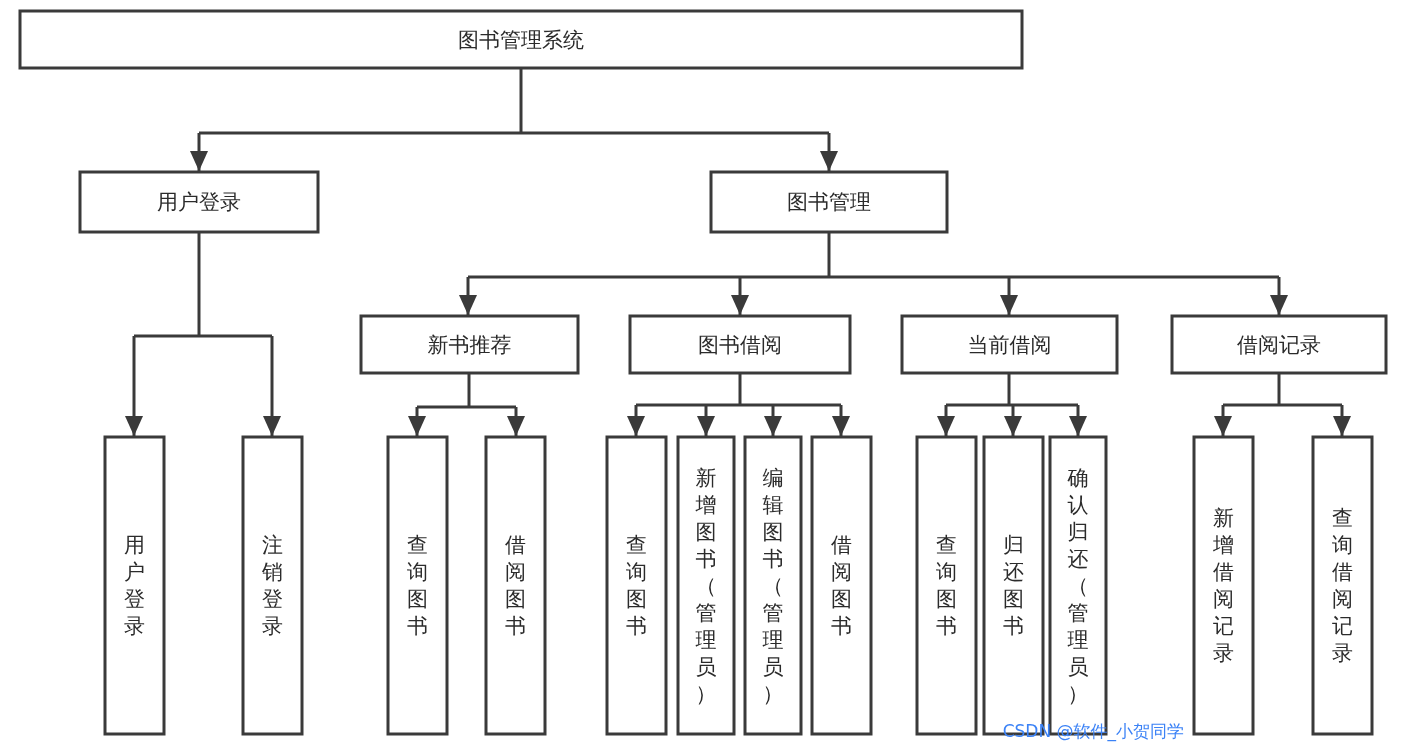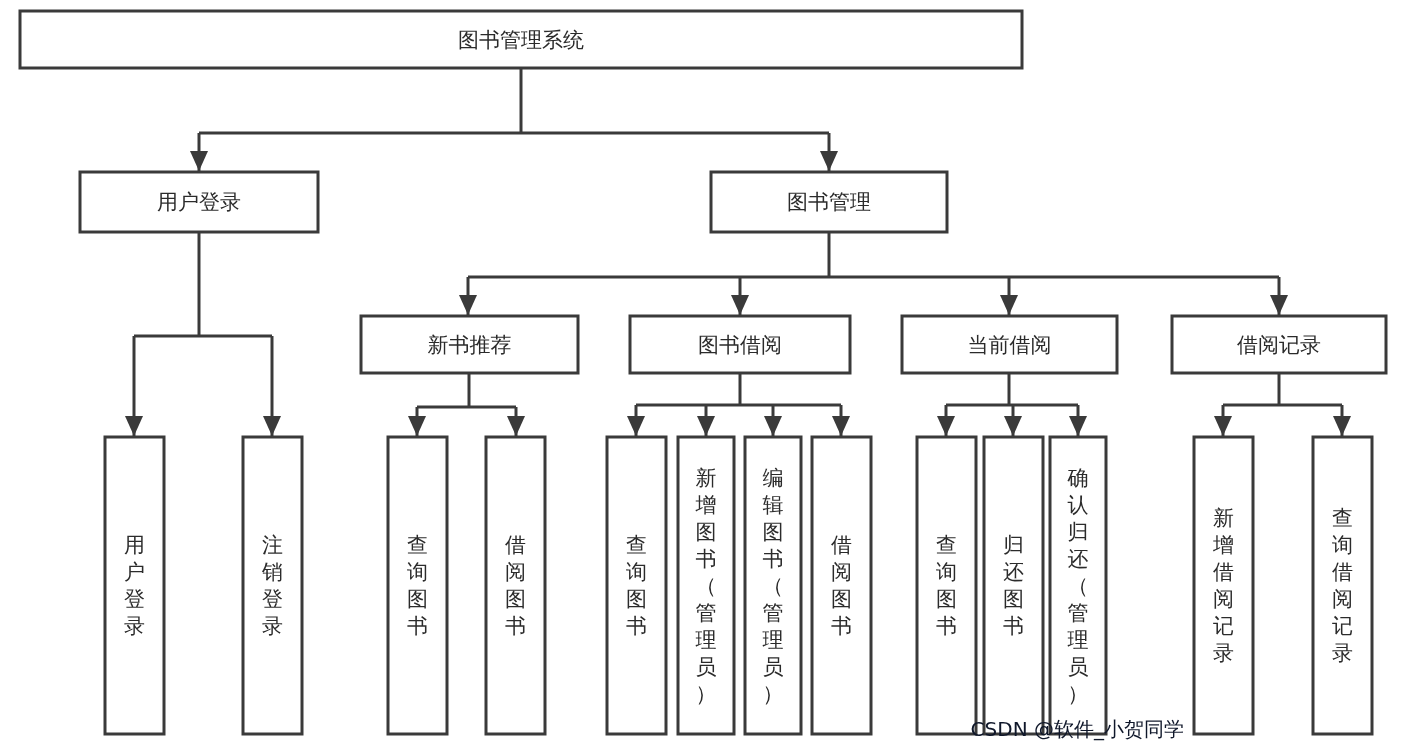--- a/index.html
+++ b/index.html
@@ -54,22 +54,22 @@
     font-family: "DejaVu Sans", "Liberation Sans", sans-serif;
     font-size: 21px;
     fill: #2b2b2b;
     text-anchor: middle;
   }
   .watermark {
     position: absolute;
     right: 10px;
     bottom: 4px;
     font-family: "DejaVu Sans", "Liberation Sans", sans-serif;
-    font-size: 20px;
-    color: #0f172a;
+    font-size: 17px;
+    color: #3b82f6;
     white-space: nowrap;
     user-select: none;
   }
 </style>
 </head>
 <body>
 
 <div id="diagram-root">
   <svg id="tree-svg" viewBox="0 0 1405 747">
     <g id="edges-layer">

